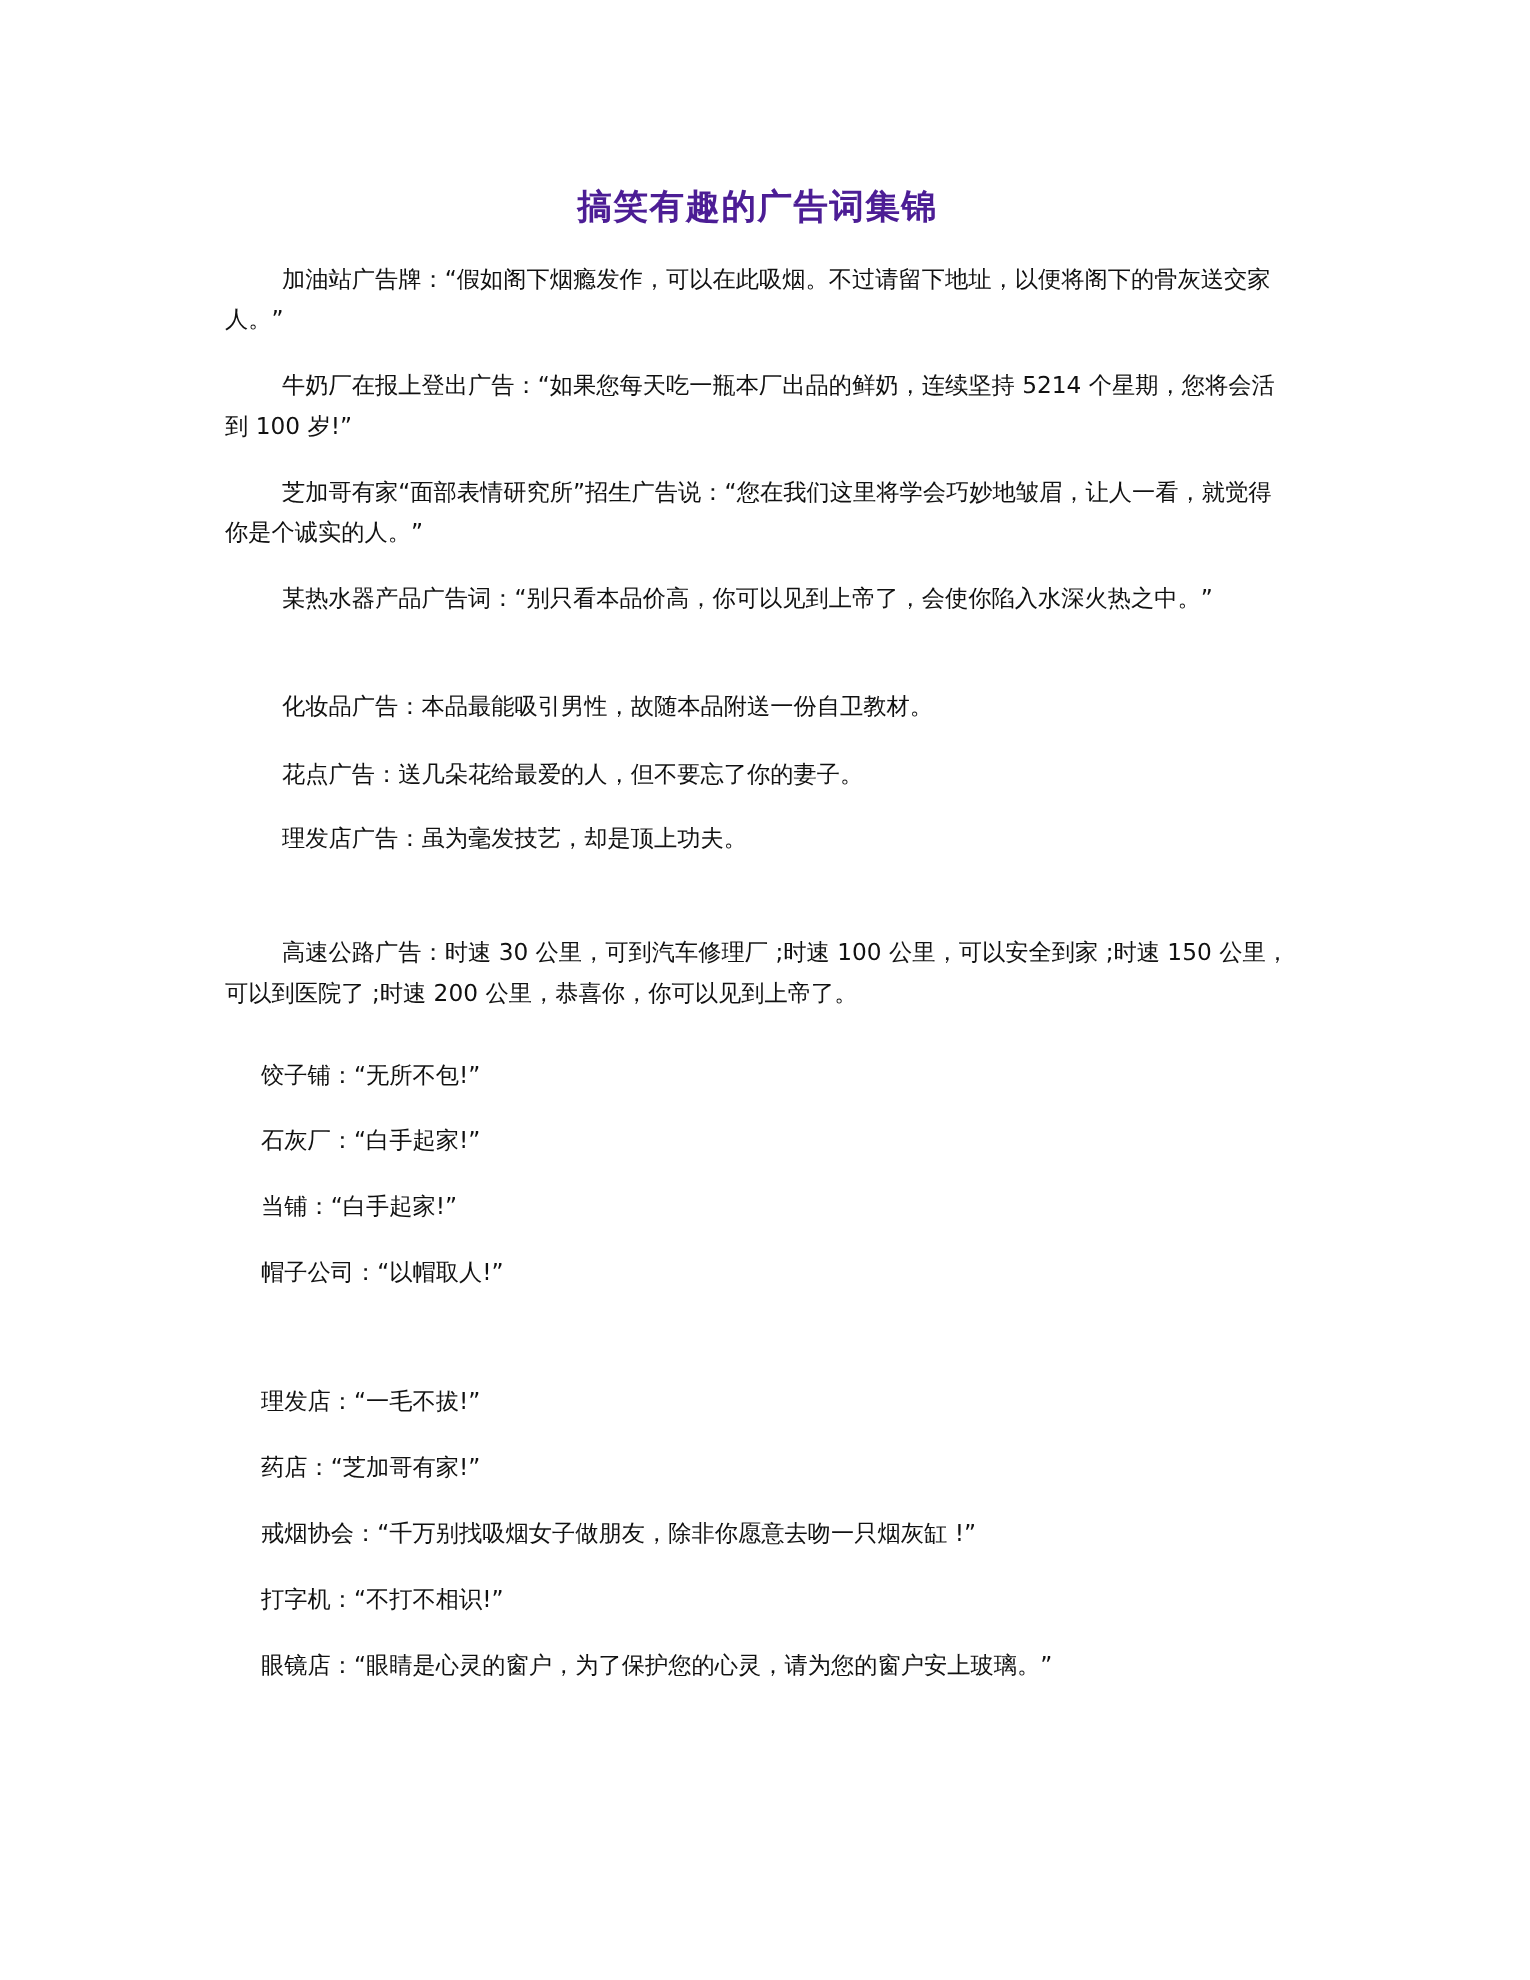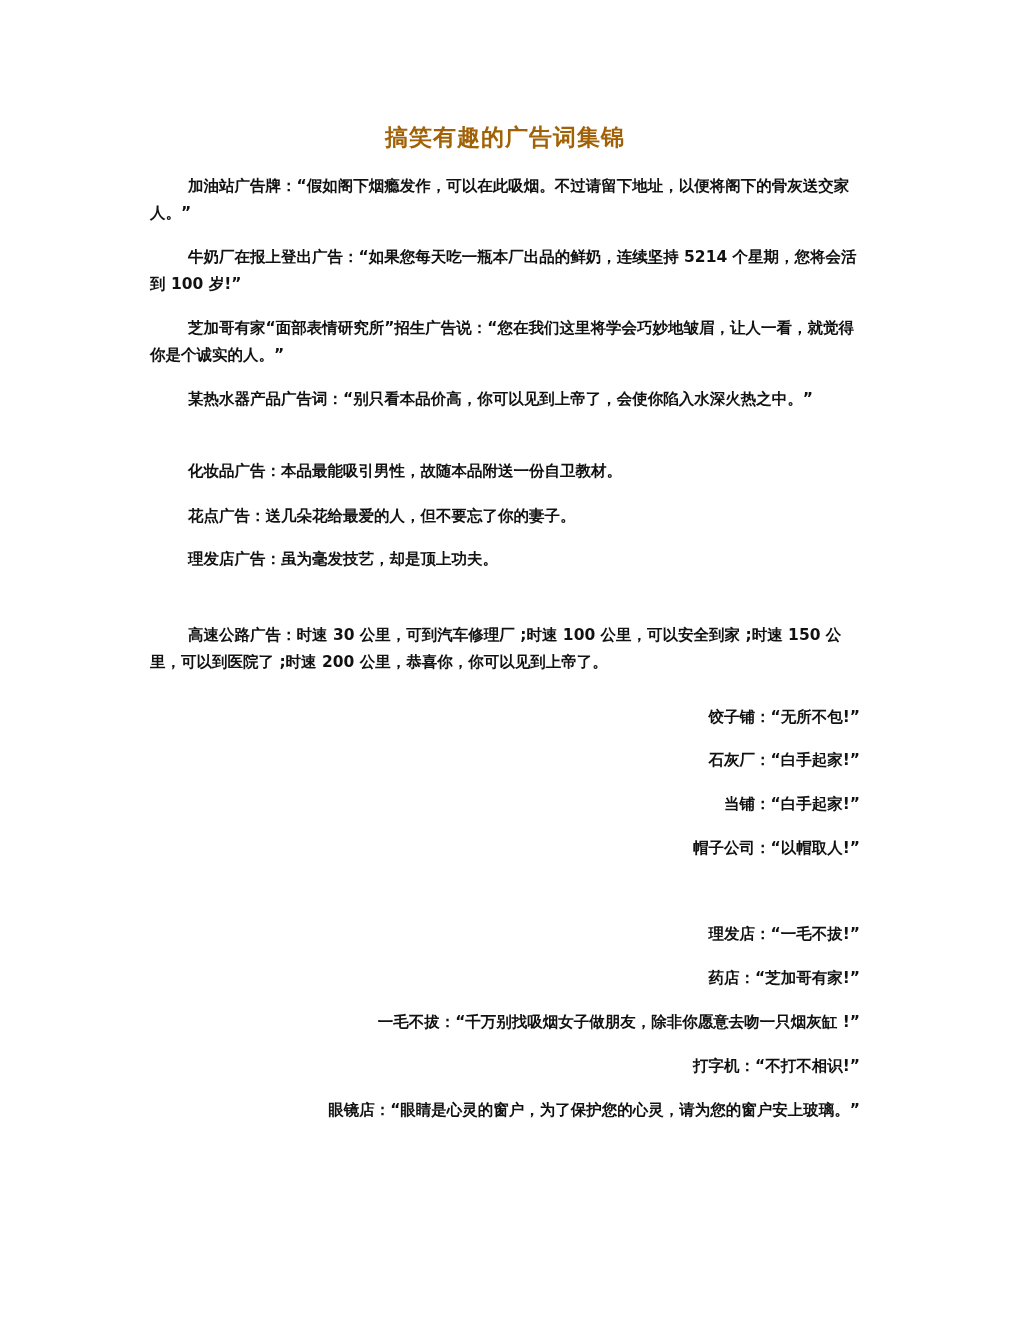--- a/index.html
+++ b/index.html
@@ -1,24 +1,24 @@
 <!DOCTYPE html>
 <html><head>
 <meta charset="utf-8">
 <style>
   html, body { margin: 0; padding: 0; background: #ffffff; }
   body { width: 1020px; height: 1320px; position: relative; overflow: hidden;
          font-family: "DejaVu Sans", "Liberation Sans", sans-serif; color: #111; }
   .page { position: absolute; left: 150px; top: 0; width: 710px; }
   .title { position: absolute; left: 0; width: 710px; top: 122px; text-align: center;
-           font-size: 23px; font-weight: bold; letter-spacing: 1px; color: #a16207; }
+           font-size: 23px; font-weight: bold; letter-spacing: 1px; color: #4c1d95; }
   .p { position: absolute; left: 0; width: 710px; font-size: 15.5px; line-height: 27px;
-       white-space: normal; word-break: break-all; font-weight: bold; }
+       white-space: normal; word-break: break-all; }
   .indent { text-indent: 38px; }
-  .short { left: 38px; width: 672px; text-align: right; }
+  .short { left: 24px; width: 672px; }
 </style>
 </head>
 <body>
 
 <div class="page">
   <div class="title">搞笑有趣的广告词集锦</div>
 
   <div class="p indent" style="top:173px">加油站广告牌：“假如阁下烟瘾发作，可以在此吸烟。不过请留下地址，以便将阁下的骨灰送交家人。”</div>
   <div class="p indent" style="top:244px">牛奶厂在报上登出广告：“如果您每天吃一瓶本厂出品的鲜奶，连续坚持 5214 个星期，您将会活到 100 岁!”</div>
   <div class="p indent" style="top:315px">芝加哥有家“面部表情研究所”招生广告说：“您在我们这里将学会巧妙地皱眉，让人一看，就觉得你是个诚实的人。”</div>
@@ -28,16 +28,16 @@
   <div class="p indent" style="top:546px">理发店广告：虽为毫发技艺，却是顶上功夫。</div>
   <div class="p indent" style="top:622px">高速公路广告：时速 30 公里，可到汽车修理厂 ;时速 100 公里，可以安全到家 ;时速 150 公里，可以到医院了 ;时速 200 公里，恭喜你，你可以见到上帝了。</div>
 
   <div class="p short" style="top:704px">饺子铺：“无所不包!”</div>
   <div class="p short" style="top:747px">石灰厂：“白手起家!”</div>
   <div class="p short" style="top:791px">当铺：“白手起家!”</div>
   <div class="p short" style="top:835px">帽子公司：“以帽取人!”</div>
 
   <div class="p short" style="top:921px">理发店：“一毛不拔!”</div>
   <div class="p short" style="top:965px">药店：“芝加哥有家!”</div>
-  <div class="p short" style="top:1009px">一毛不拔：“千万别找吸烟女子做朋友，除非你愿意去吻一只烟灰缸 !”</div>
+  <div class="p short" style="top:1009px">戒烟协会：“千万别找吸烟女子做朋友，除非你愿意去吻一只烟灰缸 !”</div>
   <div class="p short" style="top:1053px">打字机：“不打不相识!”</div>
   <div class="p short" style="top:1097px">眼镜店：“眼睛是心灵的窗户，为了保护您的心灵，请为您的窗户安上玻璃。”</div>
 </div>
 
 </body></html>

